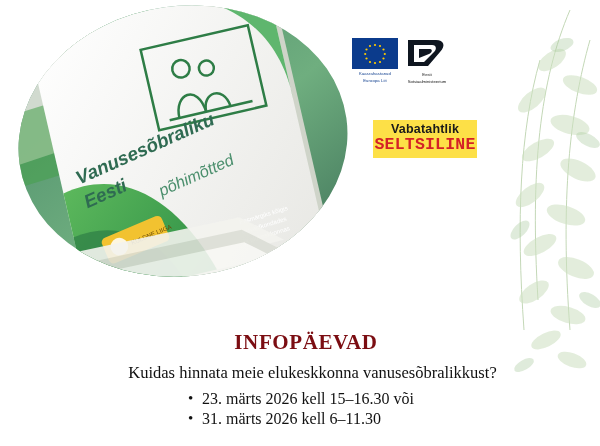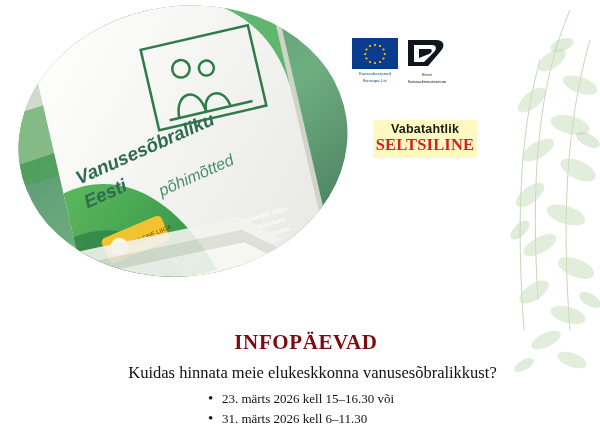--- a/index.html
+++ b/index.html
@@ -107,35 +107,35 @@
     color: #111111;
     margin-top: 2px;
   }
 
   .logo-seltsiline {
     position: absolute;
     left: 373px;
     top: 120px;
     width: 104px;
     height: 38px;
-    background: #fef9c3;
+    background: #fde047;
     text-align: center;
     padding-top: 3px;
     box-sizing: border-box;
   }
   .logo-seltsiline .l1 {
     font-family: "Liberation Sans", sans-serif;
     font-weight: bold;
     font-size: 12.5px;
     line-height: 13px;
     color: #1a1a1a;
     letter-spacing: 0.2px;
   }
   .logo-seltsiline .l2 {
-    font-family: Liberation Serif, serif;
+    font-family: Liberation Mono, monospace;
     font-weight: bold;
     font-size: 16.5px;
     line-height: 17px;
     color: #d42127;
     letter-spacing: 0.2px;
     text-align: center;
   }
 
   
   .text-block {
@@ -162,21 +162,21 @@
   }
   .bullets {
     list-style: none;
     margin: 0;
     padding: 0;
     display: inline-block;
     text-align: left;
   }
   .bullets li {
     font-family: "Liberation Serif", serif;
-    font-size: 13px;
+    font-size: 16px;
     line-height: 20px;
     color: #111111;
     padding-left: 16px;
     position: relative;
   }
   .bullets li::before {
     content: "\2022";
     position: absolute;
     left: 2px;
     top: -1px;

